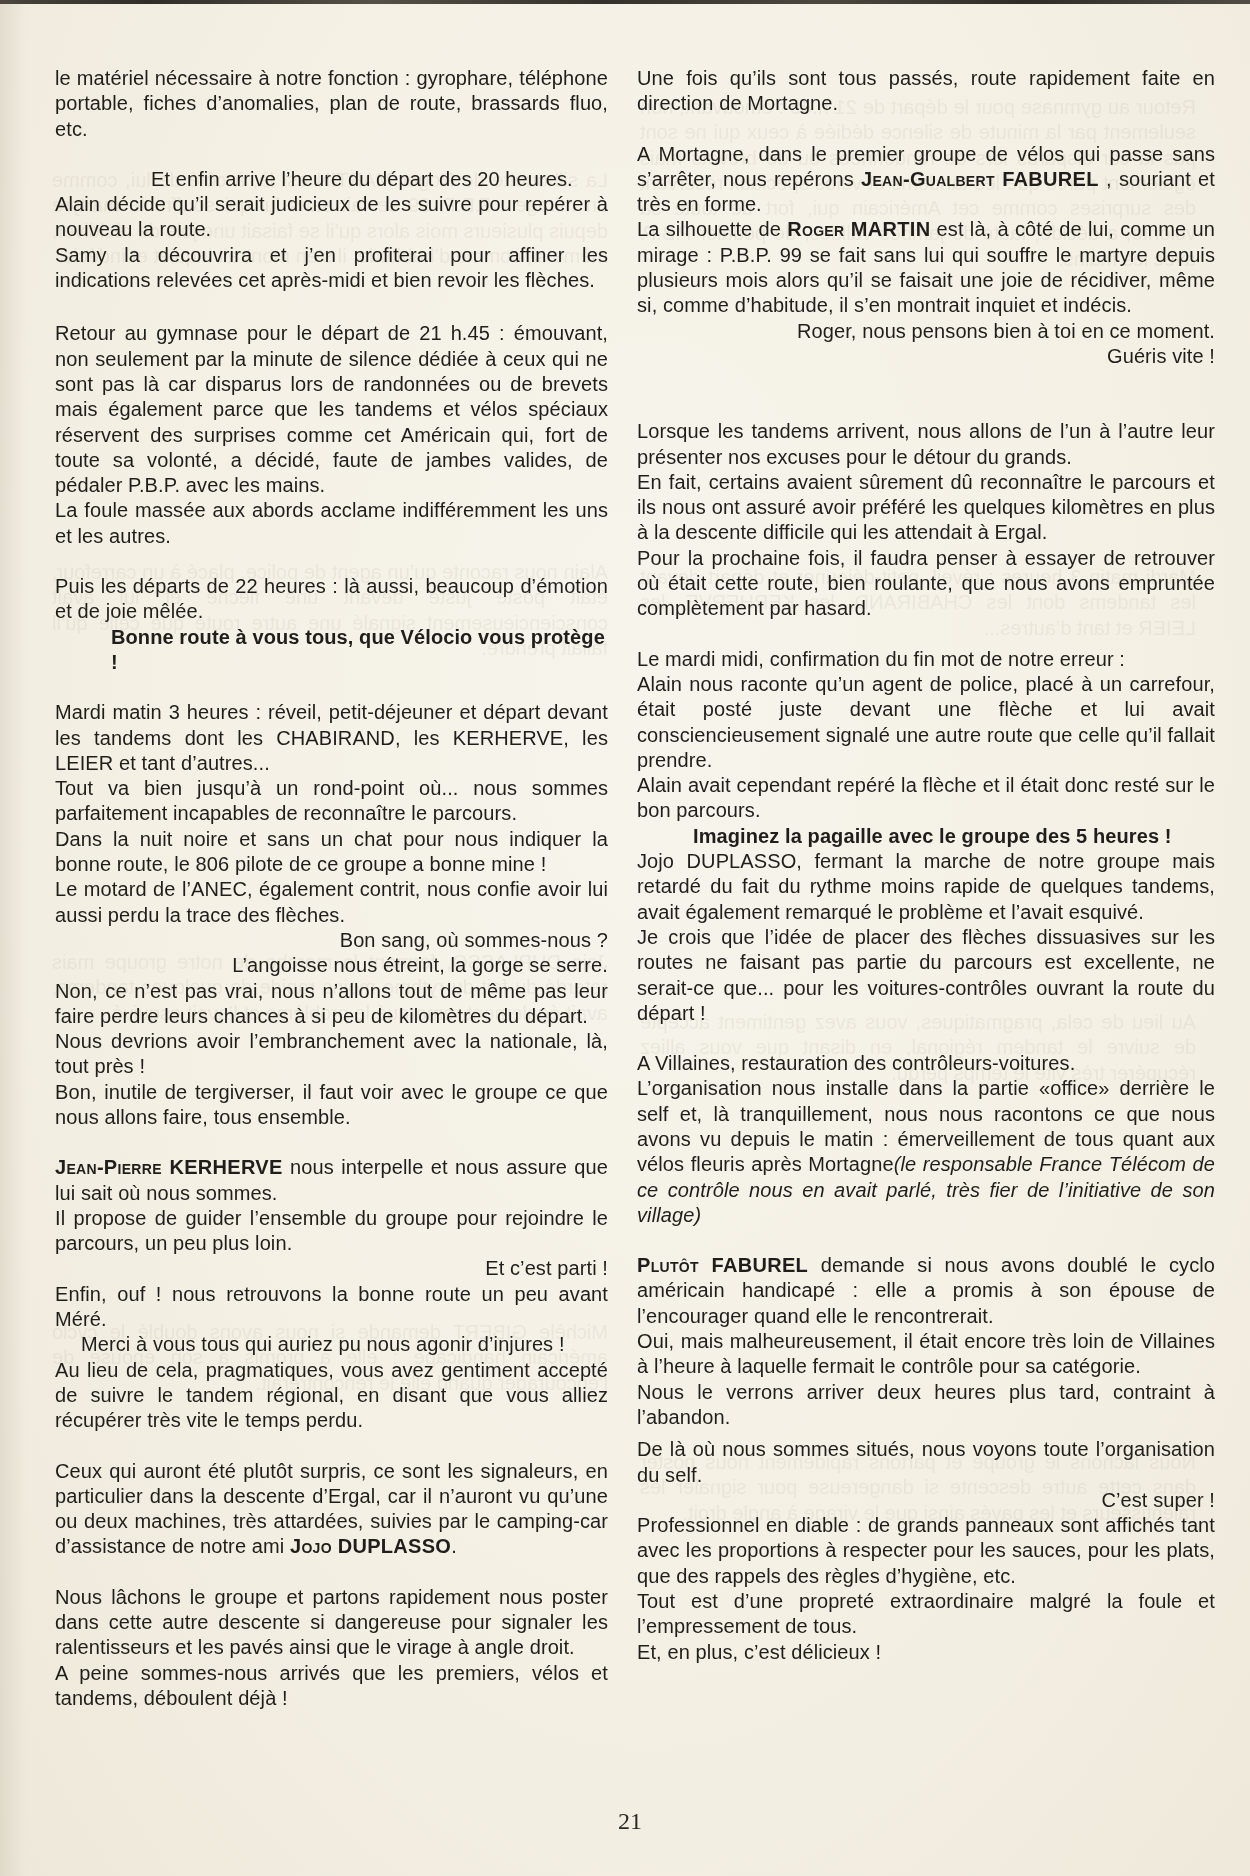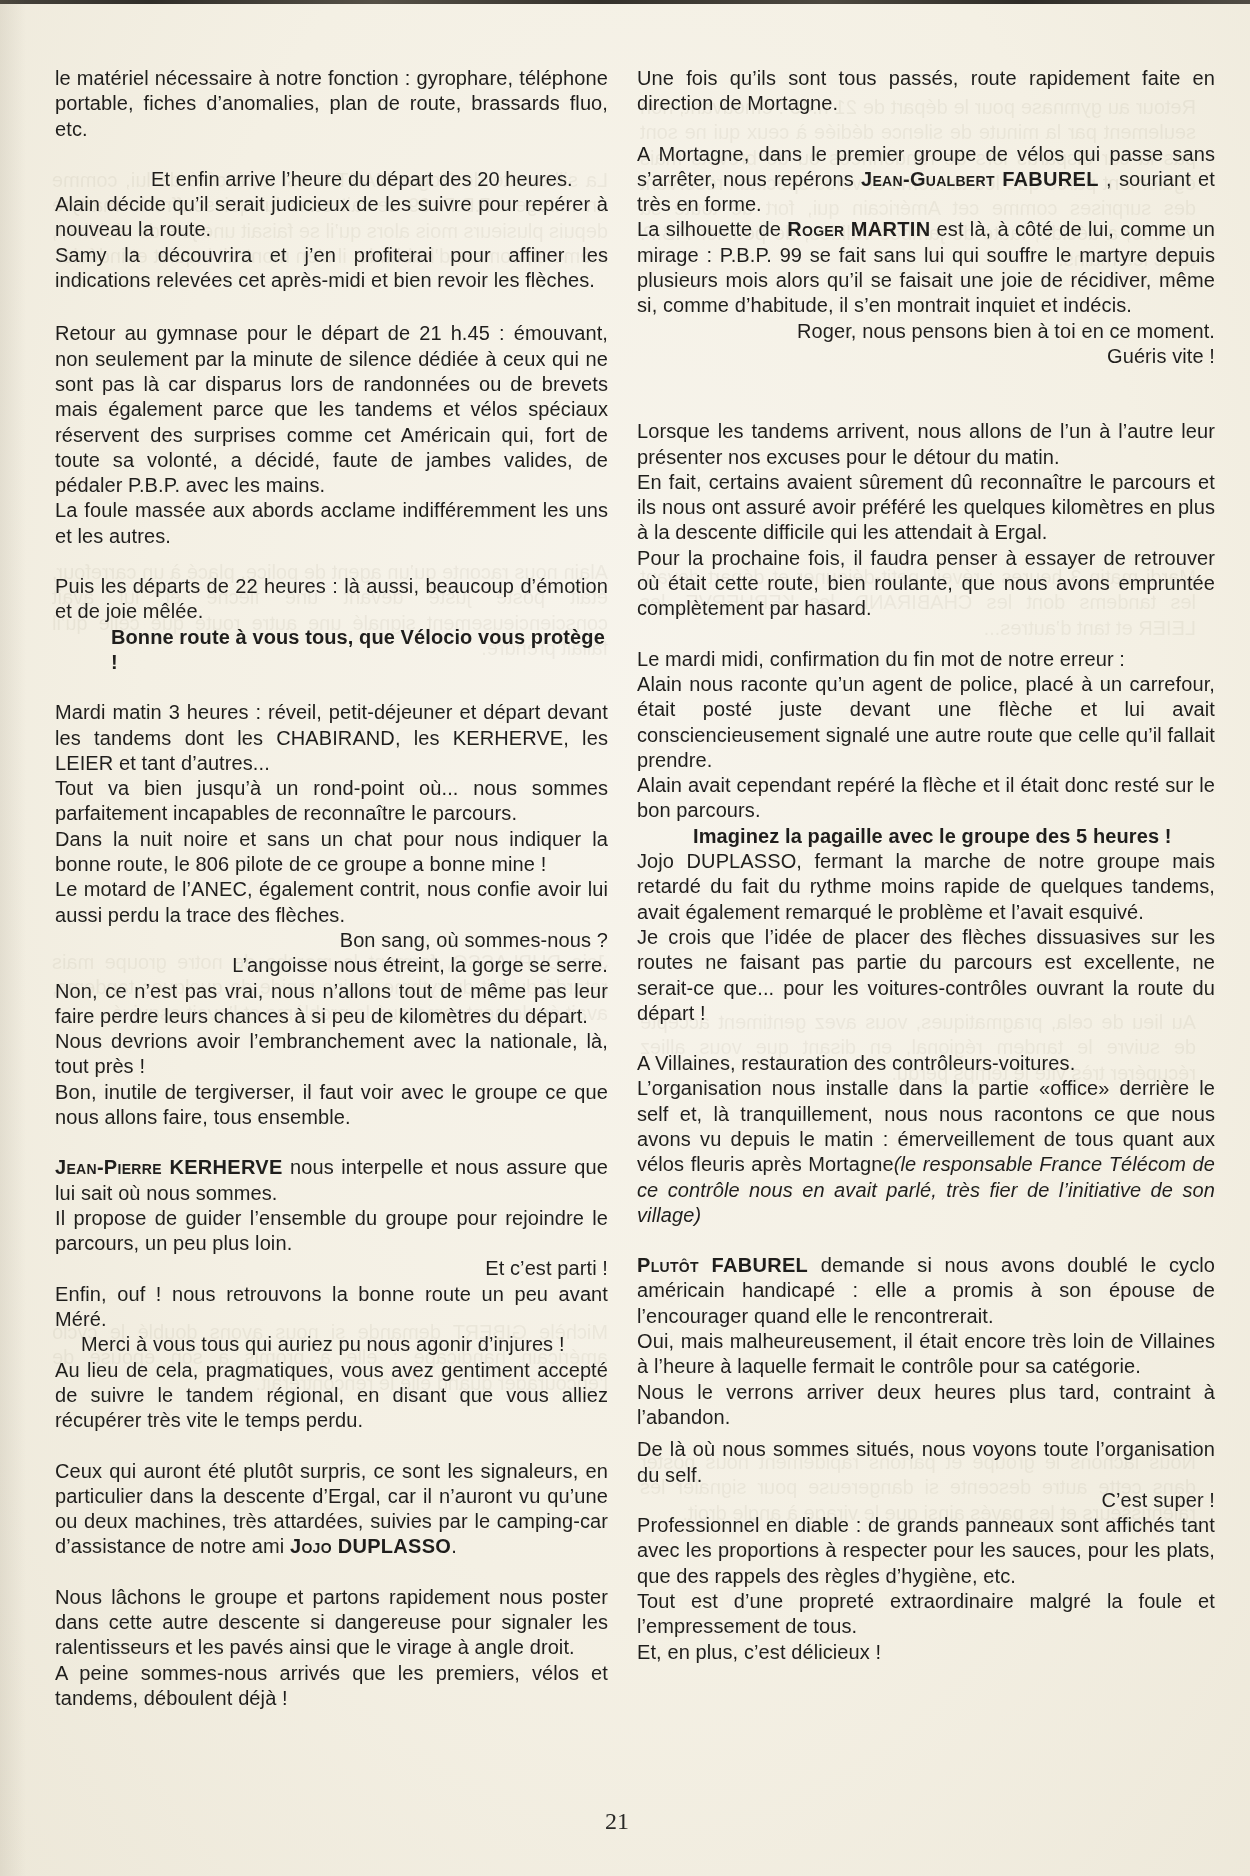--- a/index.html
+++ b/index.html
@@ -39,21 +39,21 @@
   .s-i  { font-style:italic; }
   .ghost {
     position:absolute; width:556px;
     transform:scaleX(-1);
     opacity:.075; color:#6e6548;
     filter:blur(.6px);
     font-size:20px; line-height:25.3px; text-align:justify;
     pointer-events:none;
   }
   .page-number {
-    position:absolute; top:1808px; left:4px; width:1226px;
+    position:absolute; top:1808px; left:17px; width:1226px;
     text-align:center;
     font-family:"Liberation Serif","DejaVu Serif",serif;
     font-size:24px; color:#2a2a28;
   }
 </style>
 </head>
 <body>
 
 <div class="page">
   <div class="scan-top-edge"></div>
@@ -116,21 +116,21 @@
       <div class="block first">
         <div class="unit j"><span class="s-n">Une fois qu’ils sont tous passés, route rapidement faite en direction de Mortagne.</span></div>
       </div>
       <div class="block" style="margin-top: 25px;">
         <div class="unit j"><span class="s-n">A Mortagne, dans le premier groupe de vélos qui passe sans s’arrêter, nous repérons </span><span class="s-sc">Jean-Gualbert </span><span class="s-b">FABUREL</span><span class="s-n"> , souriant et très en forme.</span></div>
         <div class="unit j"><span class="s-n">La silhouette de </span><span class="s-sc">Roger </span><span class="s-b">MARTIN</span><span class="s-n"> est là, à côté de lui, comme un mirage : P.B.P. 99 se fait sans lui qui souffre le martyre depuis plusieurs mois alors qu’il se faisait une joie de récidiver, même si, comme d’habitude, il s’en montrait inquiet et indécis.</span></div>
         <div class="unit r"><span class="s-n">Roger, nous pensons bien à toi en ce moment.</span></div>
         <div class="unit r"><span class="s-n">Guéris vite !</span></div>
       </div>
       <div class="block" style="margin-top: 50px;">
-        <div class="unit j"><span class="s-n">Lorsque les tandems arrivent, nous allons de l’un à l’autre leur présenter nos excuses pour le détour du matin.</span></div>
+        <div class="unit j"><span class="s-n">Lorsque les tandems arrivent, nous allons de l’un à l’autre leur présenter nos excuses pour le détour du grands.</span></div>
         <div class="unit j"><span class="s-n">En fait, certains avaient sûrement dû reconnaître le parcours et ils nous ont assuré avoir préféré les quelques kilomètres en plus à la descente difficile qui les attendait à Ergal.</span></div>
         <div class="unit j"><span class="s-n">Pour la prochaine fois, il faudra penser à essayer de retrouver où était cette route, bien roulante, que nous avons empruntée complètement par hasard.</span></div>
       </div>
       <div class="block" style="margin-top: 25px;">
         <div class="unit j"><span class="s-n">Le mardi midi, confirmation du fin mot de notre erreur :</span></div>
         <div class="unit j"><span class="s-n">Alain nous raconte qu’un agent de police, placé à un carrefour, était posté juste devant une flèche et lui avait consciencieusement signalé une autre route que celle qu’il fallait prendre.</span></div>
         <div class="unit j"><span class="s-n">Alain avait cependant repéré la flèche et il était donc resté sur le bon parcours.</span></div>
         <div class="unit i2"><span class="s-n">Imaginez la pagaille avec le groupe des 5 heures !</span></div>
         <div class="unit j"><span class="s-n">Jojo DUPLASSO, fermant la marche de notre groupe mais retardé du fait du rythme moins rapide de quelques tandems, avait également remarqué le problème et l’avait esquivé.</span></div>
         <div class="unit j"><span class="s-n">Je crois que l’idée de placer des flèches dissuasives sur les routes ne faisant pas partie du parcours est excellente, ne serait-ce que... pour les voitures-contrôles ouvrant la route du départ !</span></div>

